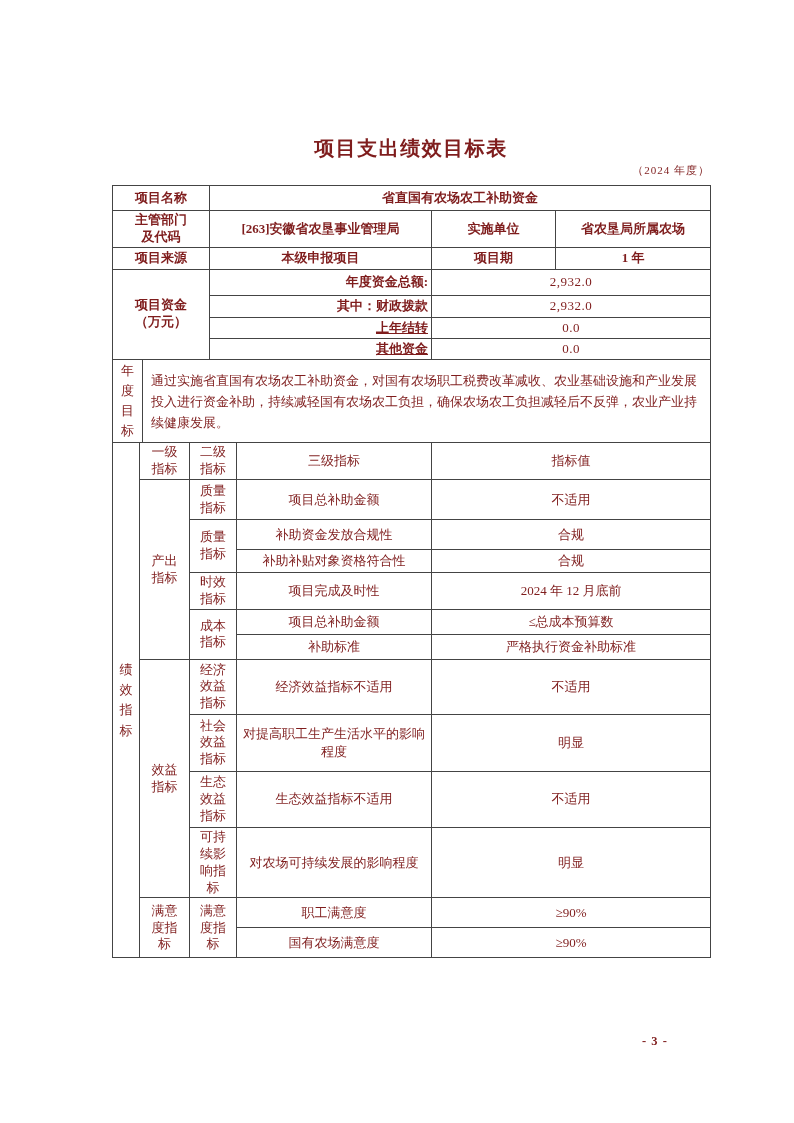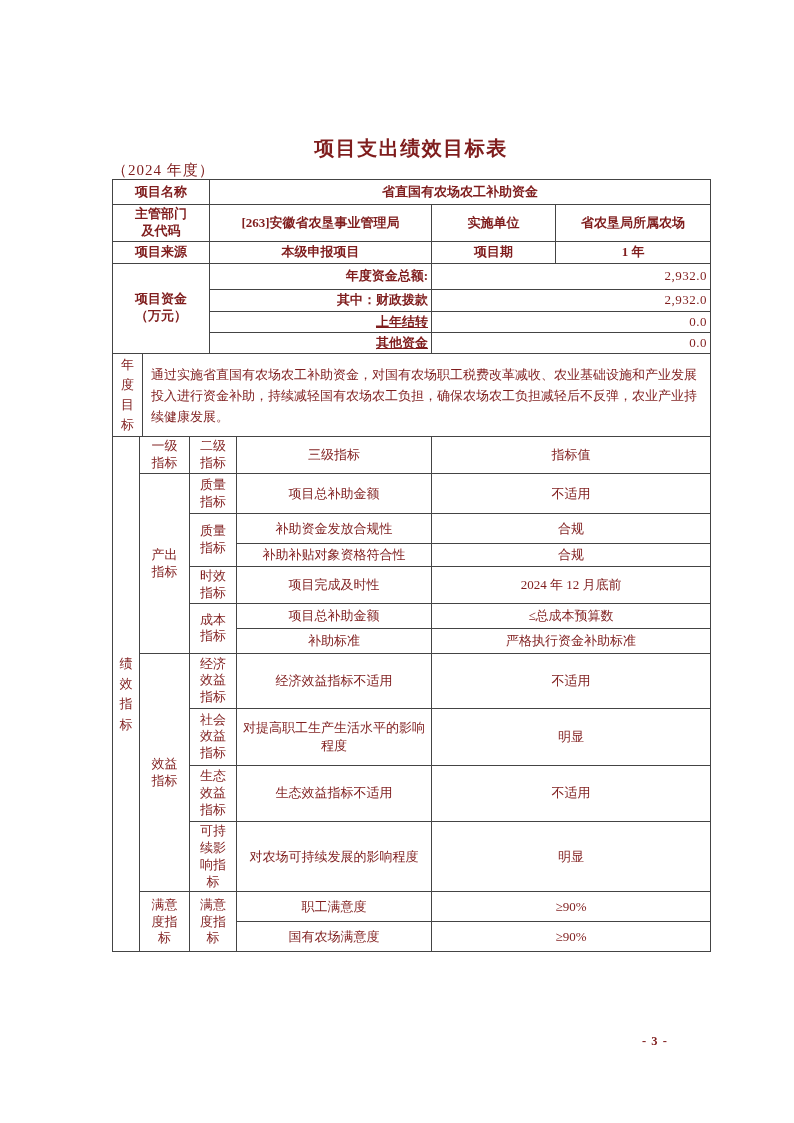--- a/index.html
+++ b/index.html
@@ -1,32 +1,32 @@
 <!DOCTYPE html>
 <html><head>
 <meta charset="utf-8">
 <style>
   html,body{margin:0;padding:0;background:#ffffff;}
   .sheet{position:relative;width:794px;height:1123px;background:#ffffff;overflow:hidden;
          font-family:"Liberation Serif","DejaVu Serif",serif;color:#7f1d1d;}
   .doc{position:absolute;left:112px;top:136px;width:598px;}
   .title{text-align:center;font-size:20px;font-weight:bold;letter-spacing:1.5px;line-height:24px;}
-  .subtitle{text-align:left;font-size:15px;line-height:17px;margin-top:2px;letter-spacing:1px;}
+  .subtitle{text-align:right;font-size:11px;line-height:17px;margin-top:2px;letter-spacing:1px;}
   table{border-collapse:collapse;width:598px;table-layout:fixed;}
   td{border:1px solid #444;font-size:13px;text-align:center;vertical-align:middle;
      padding:1px 3px;overflow:hidden;}
   .tbold td{font-weight:bold;}
-  td.num{font-weight:normal;letter-spacing:0.5px;text-align:right;}
+  td.num{font-weight:normal;letter-spacing:0.5px;}
   td.lft{text-align:right;}
   .pad7{padding-left:7px;}
   .pad14{padding-left:14px;}
   .pad44{padding-left:44px;text-decoration:underline;}
   .prewrap{white-space:pre-line;line-height:1.3;}
   .mt{margin-top:-1px;}
-  .info{}
+  .info{margin-top:6px;}
   .goaltxt{text-align:left;padding:5px 8px 5px 8px;line-height:21px;font-size:13px;}
   .w2{display:inline-block;max-width:2.15em;word-break:break-all;line-height:1.3;vertical-align:middle;}
   .w1{display:inline-block;max-width:1.05em;word-break:break-all;line-height:1.55;vertical-align:middle;}
   .pageno{position:absolute;left:620px;top:1034px;width:70px;text-align:center;
           font-size:12.5px;font-weight:bold;letter-spacing:1px;}
 </style>
 </head>
 <body>
 
 <div class="sheet">

